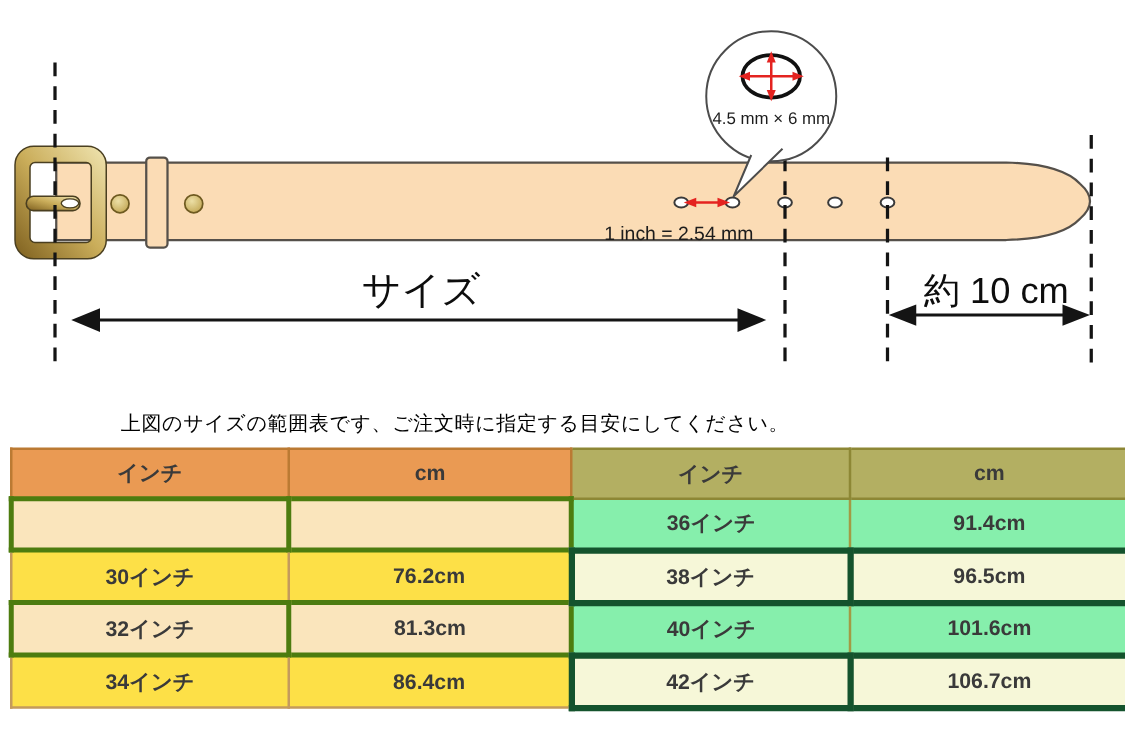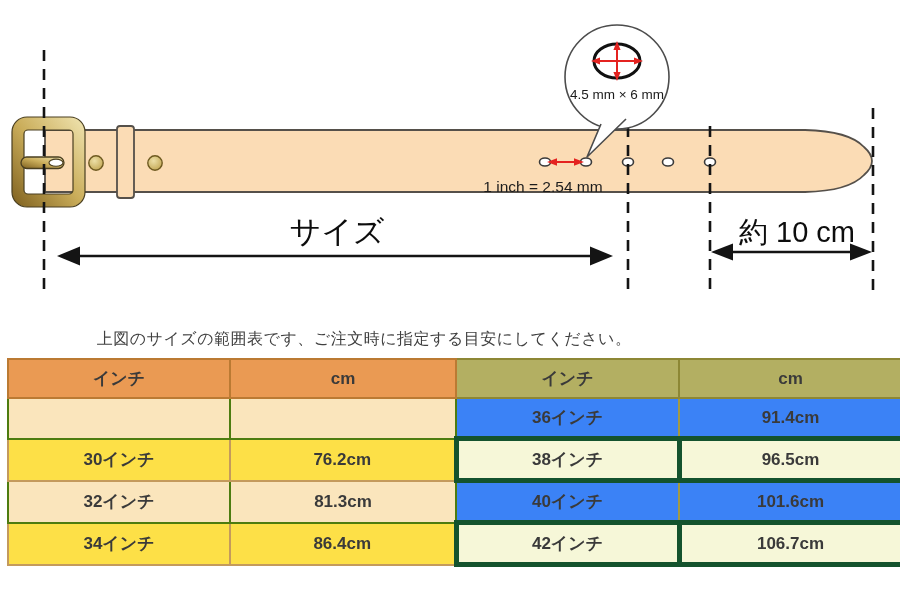--- a/index.html
+++ b/index.html
@@ -3,36 +3,36 @@
 <meta charset="utf-8">
 <style>
   html,body{margin:0;padding:0;background:#fff;}
   body{
     width:900px;height:600px;position:relative;overflow:hidden;
     font-family:"Liberation Sans","DejaVu Sans",sans-serif;
   }
   #diagram{position:absolute;top:0;left:0;}
   .caption{
     position:absolute;top:329px;left:0;width:728px;
-    text-align:center;font-size:16px;color:#404040;letter-spacing:.5px;
+    text-align:center;font-size:16px;color:#000000;letter-spacing:.5px;
   }
   table.sizes{
     position:absolute;top:358px;left:7px;width:886px;
     border-collapse:collapse;table-layout:fixed;
   }
   table.sizes td,table.sizes th{
     height:37px;text-align:center;vertical-align:middle;
     font-size:17px;font-weight:bold;color:#3a3a3a;padding:0;margin-left:16px;
   }
   .col-a{width:220px;} .col-b{width:224px;} .col-c{width:221px;} .col-d{width:221px;}
   .th-orange{background:#EA9A53;border:2px solid #BB7A33;color:#2d2d2d;}
   .th-olive {background:#B3AF62;border:2px solid #8D8735;color:#2d2d2d;}
-  .cell-cream{background:#FAE5BC;border:2px solid #4d7c0f;}
+  .cell-cream{background:#FAE5BC;border:4px solid #4d7c0f;}
   .cell-pink {background:#fde047;border:2px solid #C49A5C;}
-  .cell-green{background:#3b82f6;border:2px solid #A29A44;}
+  .cell-green{background:#86efac;border:2px solid #A29A44;}
   .cell-pale {background:#F6F7D8;border:5px solid #14532d;}
 </style>
 </head>
 <body>
 
 <svg id="diagram" width="900" height="322" viewBox="0 0 900 322" xmlns="http://www.w3.org/2000/svg">
   <defs>
     <linearGradient id="goldGrad" x1="0" y1="1" x2="1" y2="0">
       <stop offset="0" stop-color="#7d5f1e"></stop>
       <stop offset="0.5" stop-color="#caad5a"></stop>

